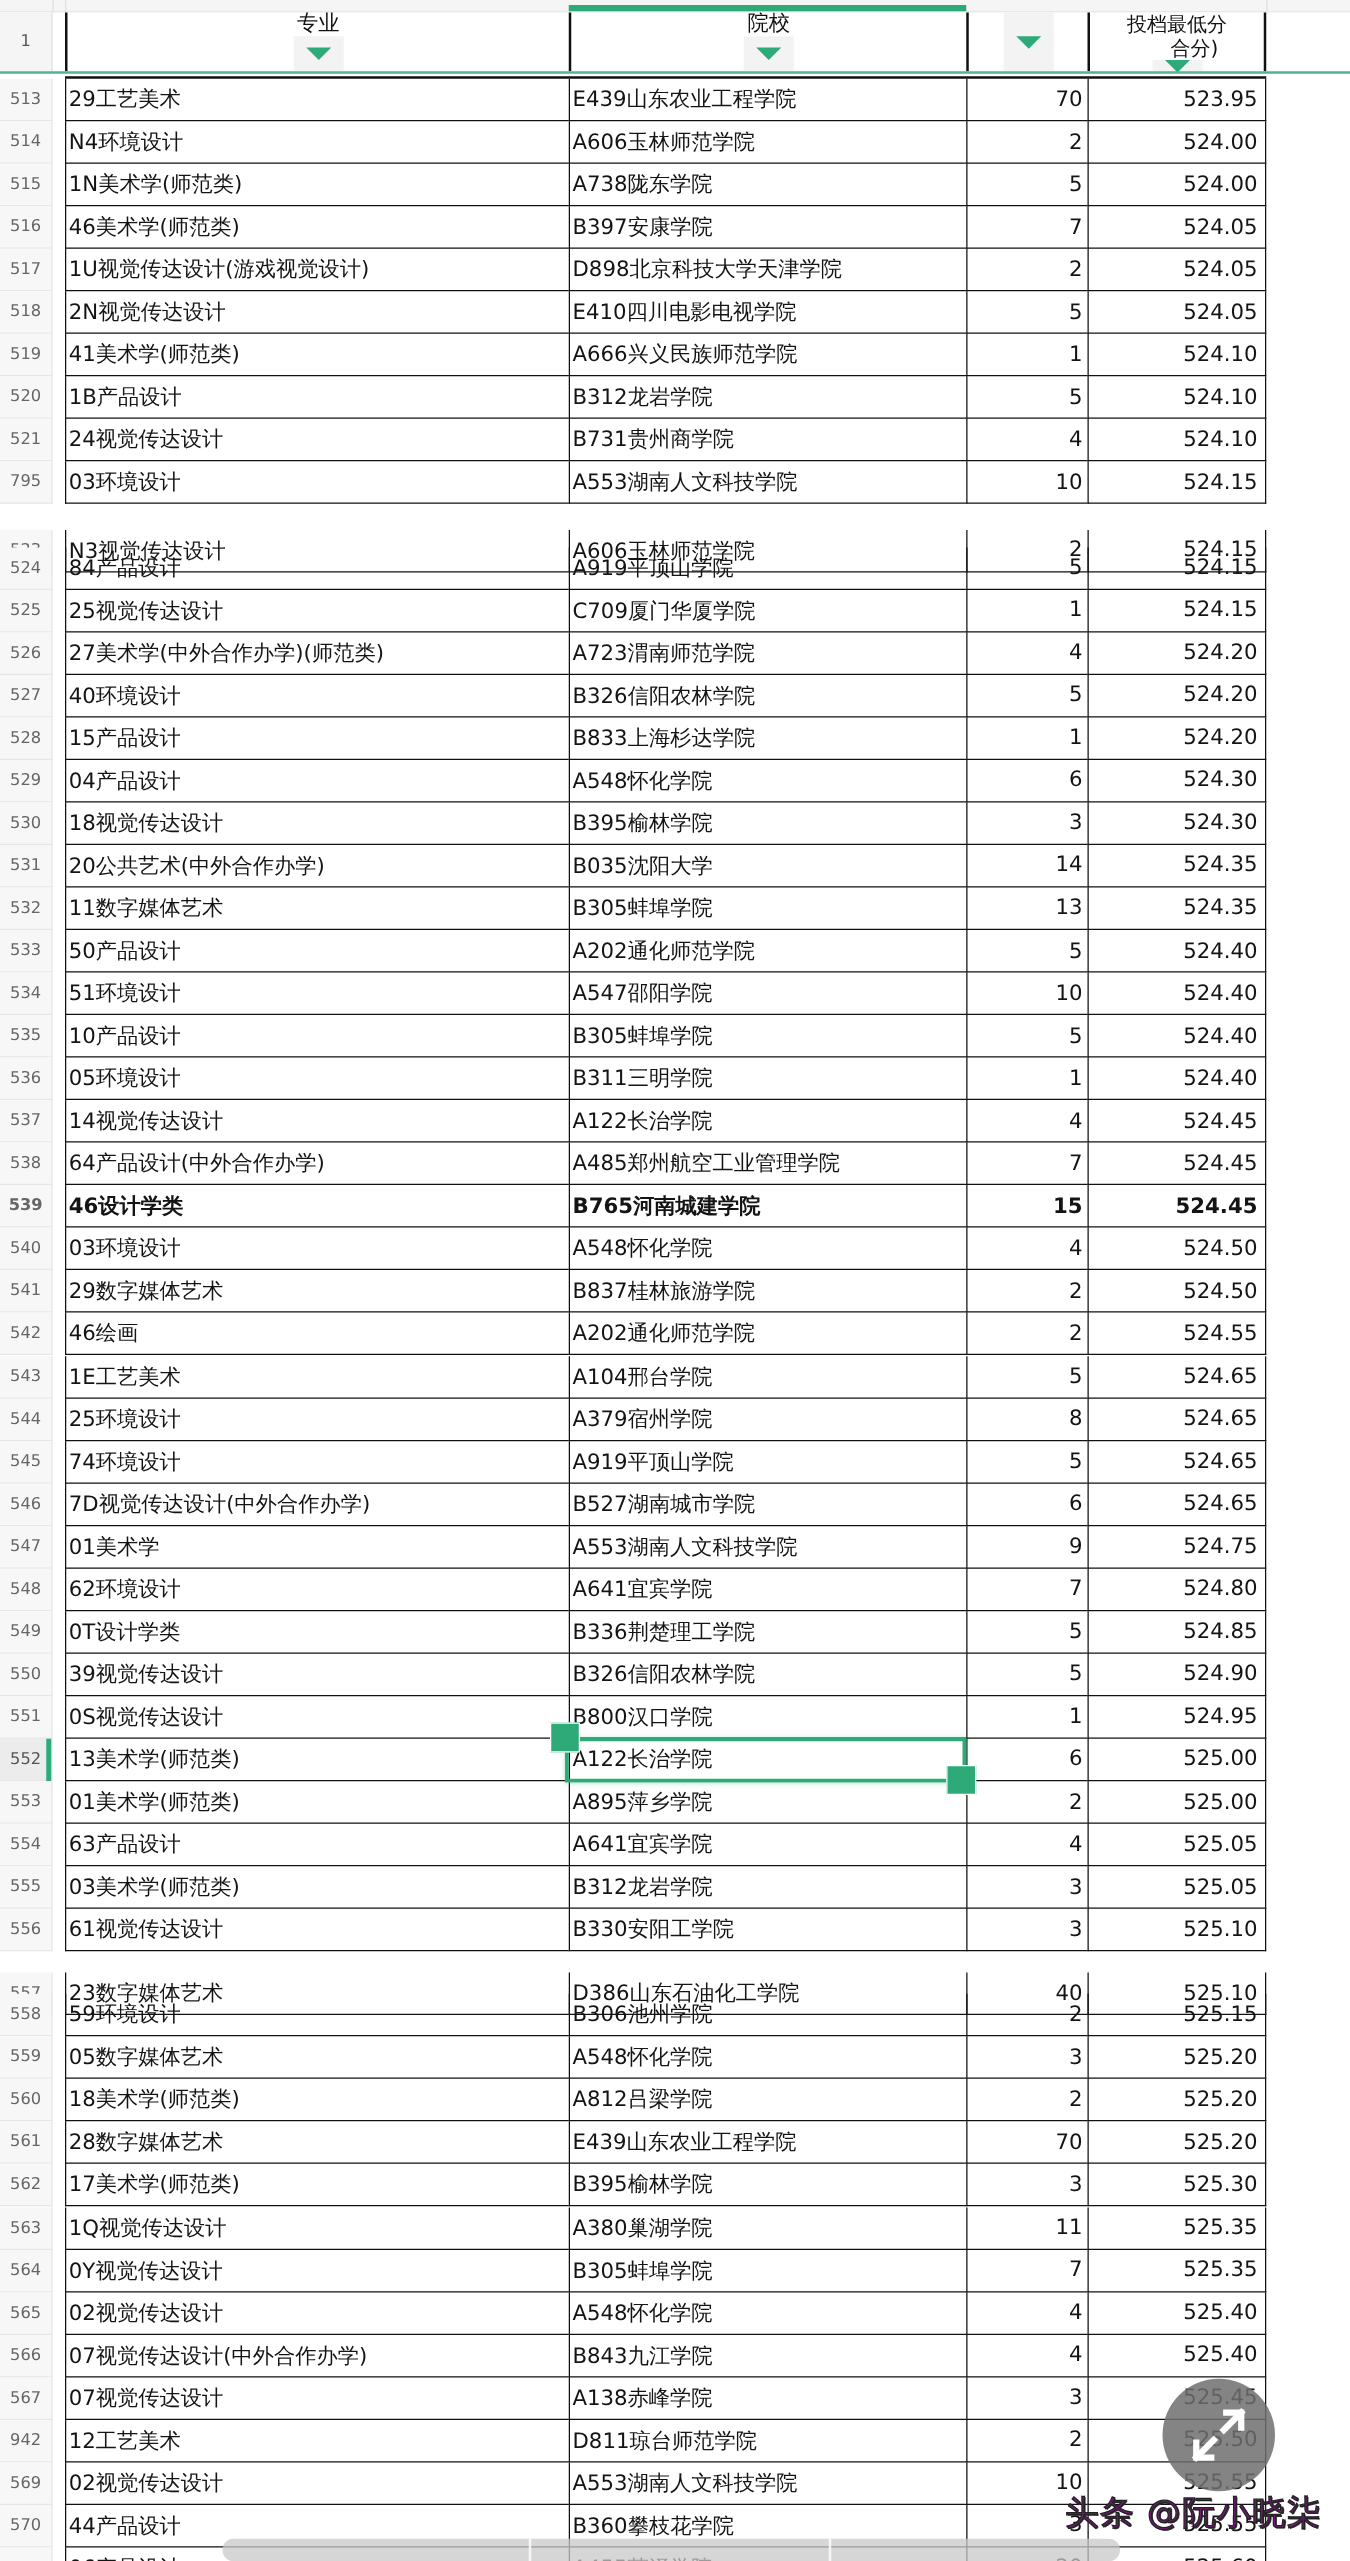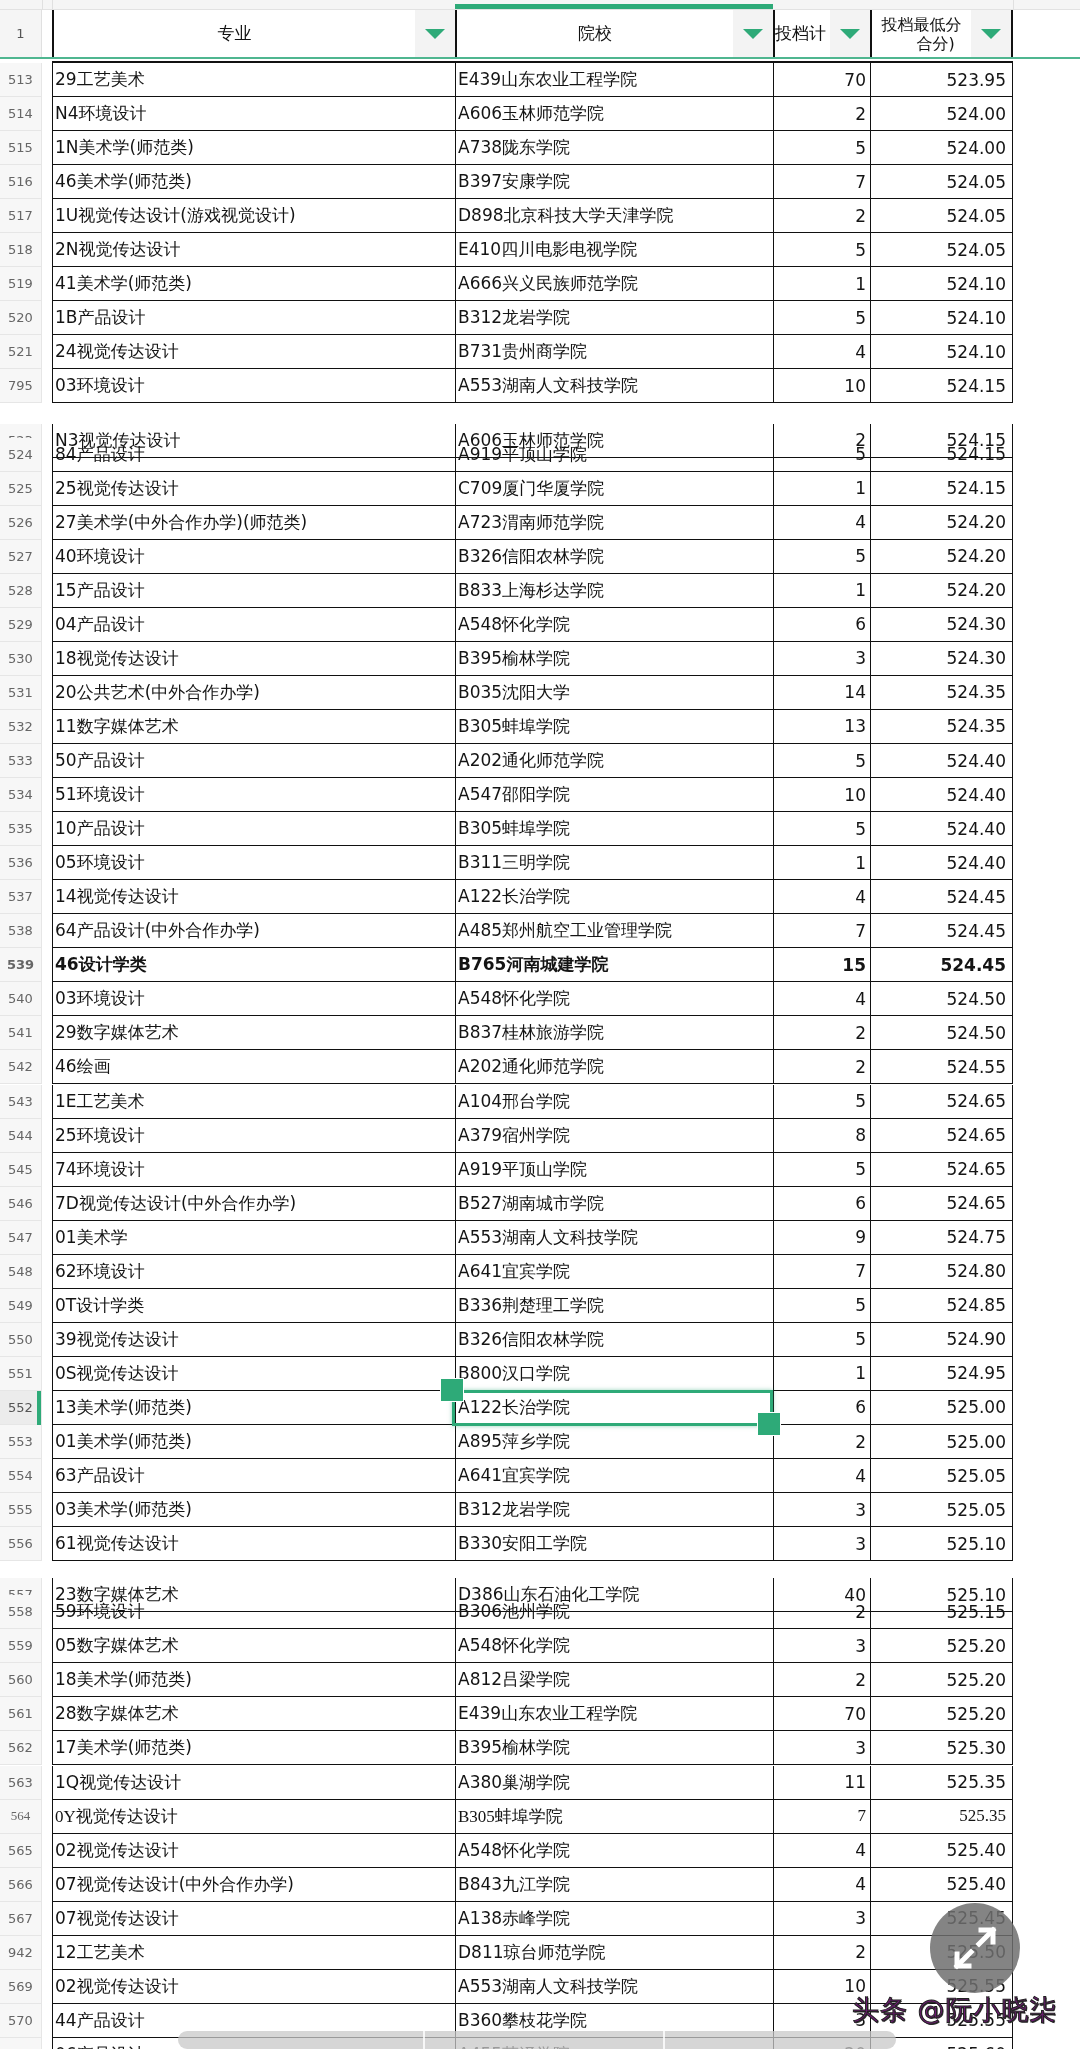--- a/index.html
+++ b/index.html
@@ -5,21 +5,21 @@
   * { box-sizing: border-box; margin: 0; padding: 0; }
   html, body { width: 1080px; height: 2049px; overflow: hidden; background: #ffffff; }
   body { font-family: "DejaVu Sans", "Liberation Sans", sans-serif; position: relative; color: #111; }
 
   .top-strip { position: absolute; left: 0; top: 0; width: 1080px; height: 10px; background: #f5f5f5; border-bottom: 1px solid #e2e2e2; }
   .top-strip .sep { position: absolute; top: 0; width: 1px; height: 10px; background: #e0e0e0; }
   .col-sel-bar { position: absolute; left: 455px; top: 4px; width: 318px; height: 5px; background: #2eaa78; }
 
   .header-row { position: absolute; left: 0; top: 10px; width: 1080px; height: 47px; background: #fff; }
   .header-rownum { position: absolute; left: 0; top: 0; width: 42px; height: 47px; background: #f5f5f5; color: #555; font-size: 13px; display: flex; align-items: center; justify-content: center; border-right: 1px solid #e0e0e0; }
-  .hcell { position: absolute; top: 0; height: 47px; border-left: 2px solid #111; display: flex; align-items: center; justify-content: center; font-size: 17px; color: #111; }
+  .hcell { position: absolute; top: 0; height: 47px; border-left: 2px solid #111; display: flex; align-items: center; justify-content: center; font-size: 17px; color: #111; flex-direction: column; }
   .hcell .label { flex: 1; text-align: center; line-height: 19px; }
   .hcell .filter { width: 40px; height: 47px; background: #f3f3f3; display: flex; align-items: center; justify-content: center; }
   .tri { width: 0; height: 0; border-left: 10px solid transparent; border-right: 10px solid transparent; border-top: 10px solid #2eaa78; }
   .header-line { position: absolute; left: 0; top: 57px; width: 1080px; height: 2px; background: #4fb690; }
 
   .grid { position: absolute; left: 0; top: 63px; width: 1080px; }
   .row { position: absolute; left: 0; width: 856px; height: 34px; }
   .rownum { position: absolute; left: 0; top: 0; width: 42px; height: 34px; background: #f7f7f7; color: #666; font-size: 13px; display: flex; align-items: center; justify-content: center; border-bottom: 1px solid #e6e6e6; border-right: 1px solid #e6e6e6; }
   .rownum.active { background: #ececec; color: #555; }
   .rownum.active::after { content: ""; position: absolute; right: 0; top: 0; width: 4px; height: 34px; background: #2eaa78; }
@@ -437,21 +437,21 @@
     <div class="cell c-c">3</div>
     <div class="cell c-d">525.30</div>
   </div>
     <div class="row" style="top: 1702.5px;">
     <div class="rownum">563</div>
     <div class="cell c-a">1Q视觉传达设计</div>
     <div class="cell c-b">A380巢湖学院</div>
     <div class="cell c-c">11</div>
     <div class="cell c-d">525.35</div>
   </div>
-    <div class="row" style="top: 1736.55px; font-family: Liberation Serif, serif;">
+    <div class="row" style="top: 1736.55px;">
     <div class="rownum">564</div>
     <div class="cell c-a">0Y视觉传达设计</div>
     <div class="cell c-b">B305蚌埠学院</div>
     <div class="cell c-c">7</div>
     <div class="cell c-d">525.35</div>
   </div>
     <div class="row" style="top: 1770.6px;">
     <div class="rownum">565</div>
     <div class="cell c-a">02视觉传达设计</div>
     <div class="cell c-b">A548怀化学院</div>

